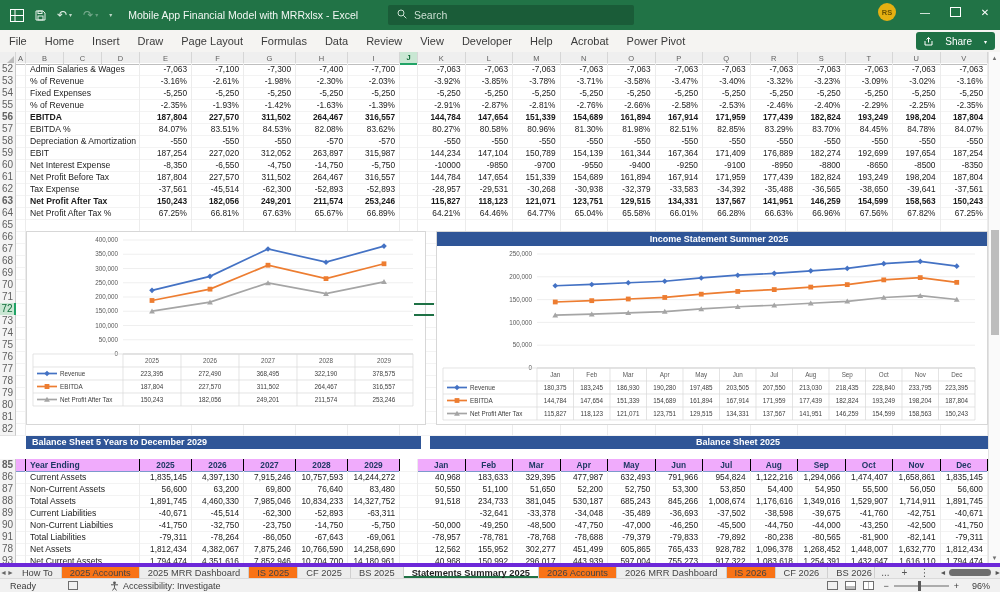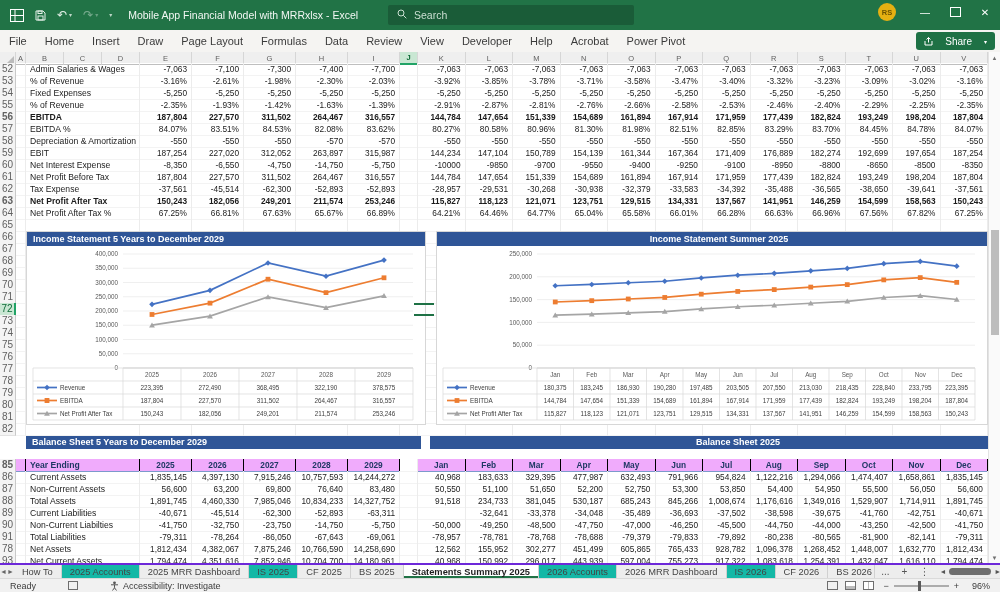--- a/index.html
+++ b/index.html
@@ -82,25 +82,25 @@
 
   
   .vscroll{position:absolute;left:988px;top:52px;width:12px;height:511px;background:#FAFAFA;
            border-left:1px solid #E3E3E3;box-sizing:border-box;z-index:7;}
   .vscroll .arr{height:11px;display:flex;align-items:center;justify-content:center;font-size:6px;color:#707070;}
   .vscroll .arr.down{position:absolute;bottom:0;left:0;right:0;}
   .vthumb{position:absolute;left:2px;width:8px;top:178px;height:105px;background:#BDBDBD;}
 
   
   .tabbar{position:absolute;top:563px;left:0;right:0;height:15px;background:#EDEDED;
-          border-top:2px solid #6d28d9;display:flex;align-items:stretch;font-size:9.3px;color:#444;
+          border-top:4px solid #6d28d9;display:flex;align-items:stretch;font-size:9.3px;color:#444;
           box-sizing:border-box;}
   .tab-nav{width:14px;display:flex;align-items:center;justify-content:center;font-size:7px;color:#666;}
   .stab{display:flex;align-items:center;padding:0 8px;border-right:1px solid #D0D0D0;white-space:nowrap;}
-  .stab.yellow{background:#14b8a6;}
+  .stab.yellow{background:#f97316;}
   .stab.active{background:#fff;font-weight:bold;color:#1f1f1f;box-shadow:inset 0 -2px 0 #217346;}
   .stab.clipped{max-width:30px;overflow:hidden;}
   .tab-util{display:flex;align-items:center;padding:0 6px;color:#555;font-size:10px;}
   .tab-scroll{display:flex;align-items:center;gap:3px;margin-left:4px;color:#555;font-size:7px;}
   .hthumb{width:42px;height:7px;background:#6E6E6E;border-radius:4px;}
 
   
   .statusbar{position:absolute;top:578px;left:0;right:0;height:14px;background:#F1F1F1;
              border-top:1px solid #DADADA;display:flex;align-items:center;font-size:9px;color:#3c3c3c;
              box-sizing:border-box;}
@@ -927,21 +927,20 @@
       <div class="c c-num"></div>
       <div class="c c-num"></div>
       <div class="c c-num"></div>
       <div class="c c-num"></div>
       <div class="c c-num"></div>
       <div class="c c-num"></div>
     </div>
   </div>
 
 <div class="chart" id="chart-left">
-  <div class="chart-title">Income Statement 5 Years to December 2029</div>
   <svg id="chart-left-svg" width="396" height="176">
       <line x1="96" y1="122" x2="386" y2="122" stroke="#BFBFBF" stroke-width="0.7"></line>
       <text x="91" y="124.2" text-anchor="end" font-size="6.3" fill="#595959">0</text>
       <line x1="96" y1="107.75" x2="386" y2="107.75" stroke="#E8E8E8" stroke-width="0.7"></line>
       <text x="91" y="109.95" text-anchor="end" font-size="6.3" fill="#595959">50,000</text>
       <line x1="96" y1="93.5" x2="386" y2="93.5" stroke="#E8E8E8" stroke-width="0.7"></line>
       <text x="91" y="95.7" text-anchor="end" font-size="6.3" fill="#595959">100,000</text>
       <line x1="96" y1="79.25" x2="386" y2="79.25" stroke="#E8E8E8" stroke-width="0.7"></line>
       <text x="91" y="81.45" text-anchor="end" font-size="6.3" fill="#595959">150,000</text>
       <line x1="96" y1="65" x2="386" y2="65" stroke="#E8E8E8" stroke-width="0.7"></line>

